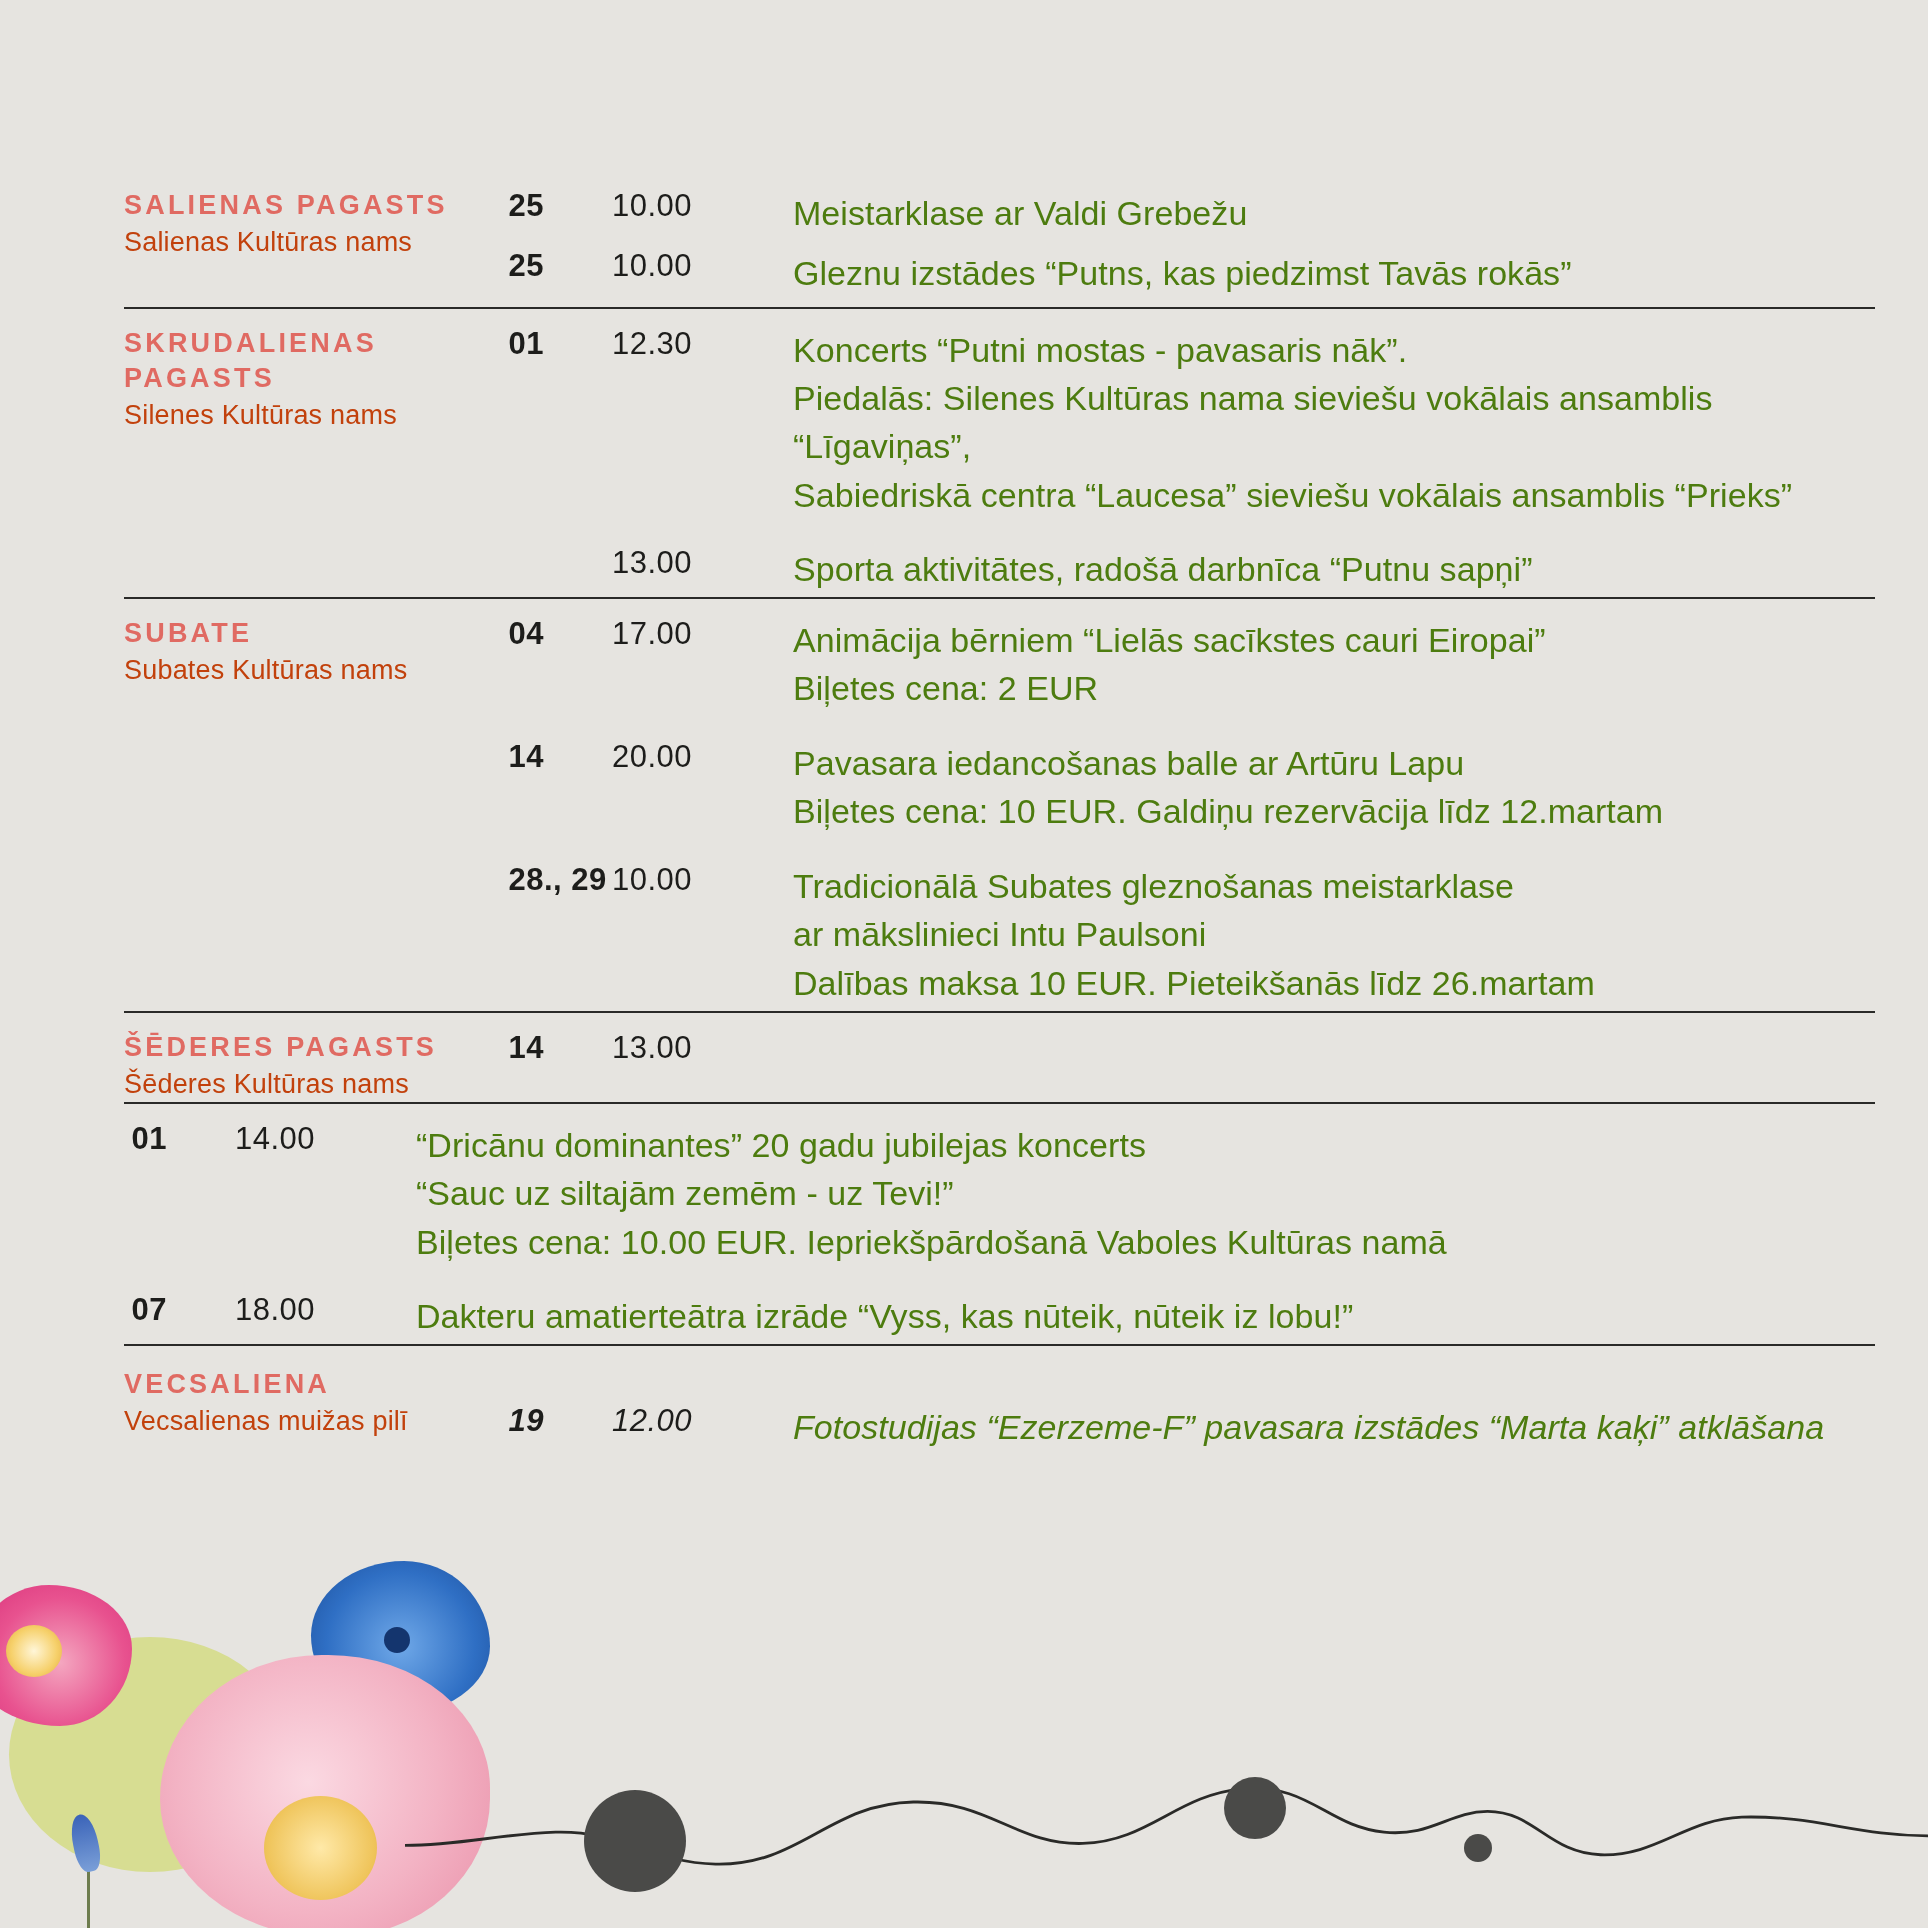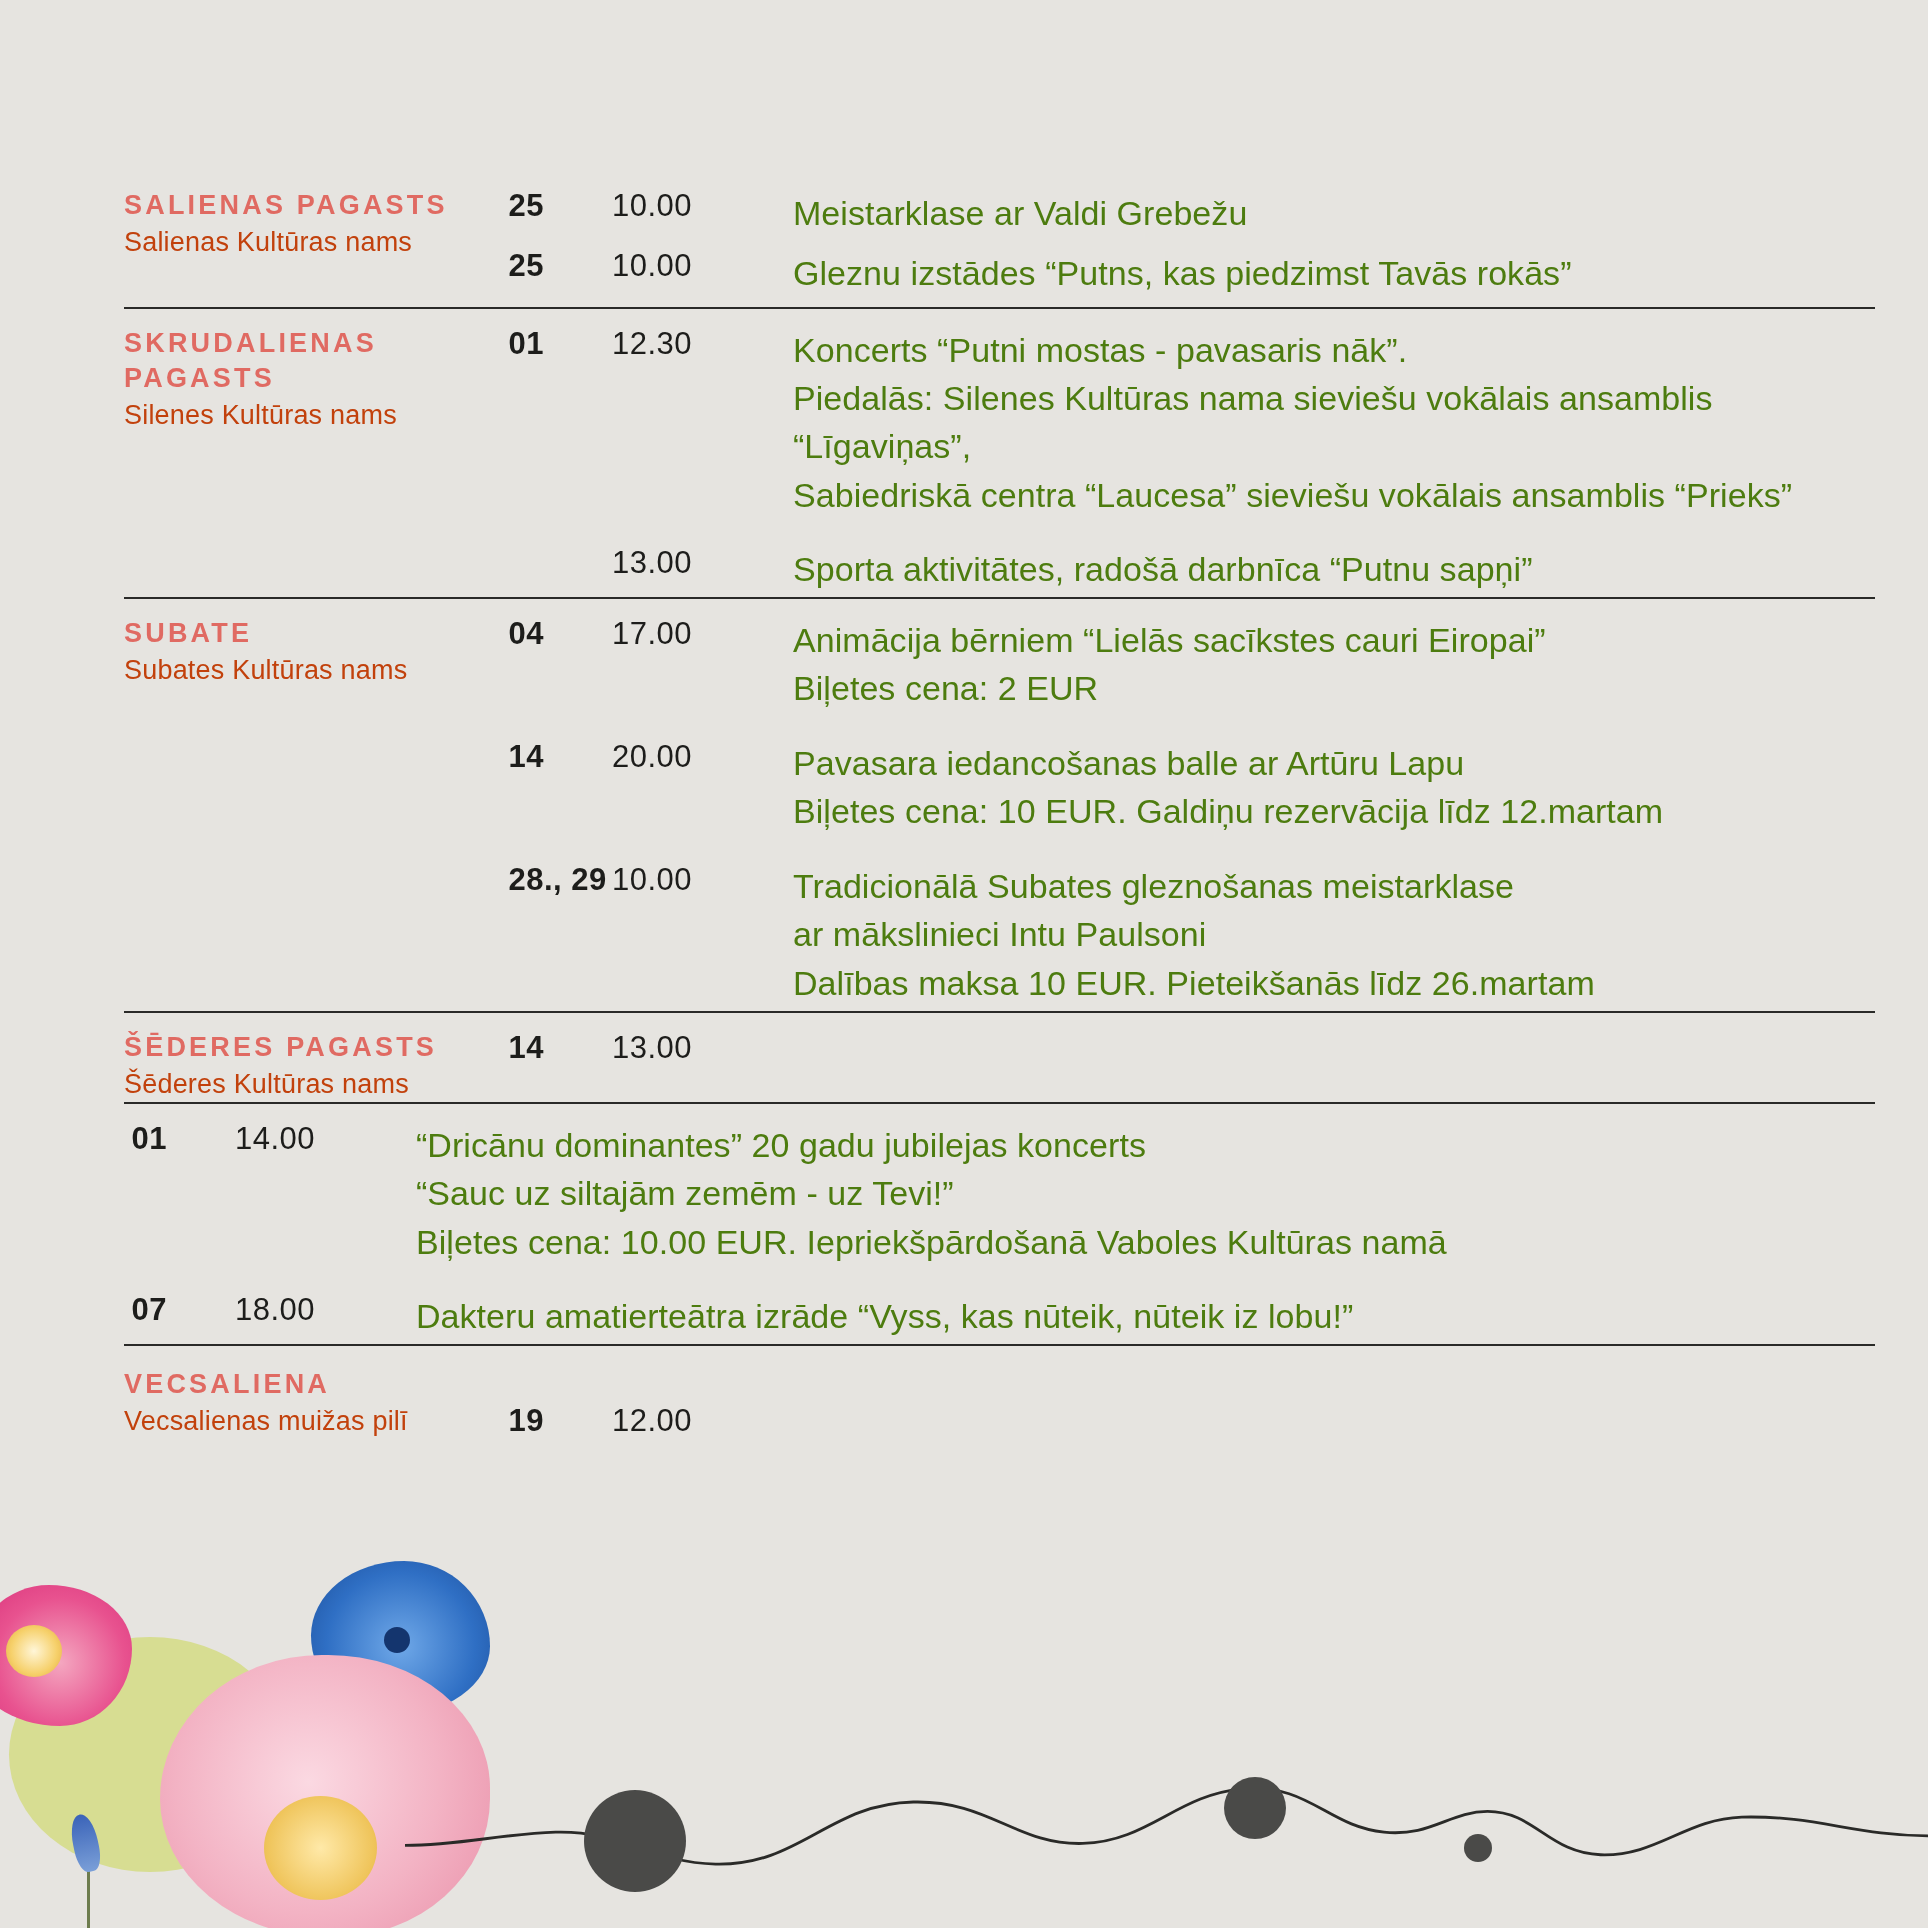--- a/index.html
+++ b/index.html
@@ -98,21 +98,21 @@
     line-height: 1.42;
     letter-spacing: 0.05px;
     white-space: pre-line;
     padding-top: 1.9px;
   }
 
   
   .g-salienas .event { margin-bottom: 9.4px; }
   .g-salienas .desc { padding-top: 2.8px; }
   .g-vecsaliena .venue { padding-top: 21px; }
-  .g-vecsaliena .events { padding-top: 55px; }
+  .g-vecsaliena .events { padding-top: 55px; font-style: italic; }
 
   
   .decor {
     position: absolute;
     left: 0;
     bottom: 0;
     width: 1928px;
     height: 395px;
     pointer-events: none;
   }
@@ -340,20 +340,21 @@
     <div class="group g-vecsaliena">
       <div class="group-inner">
         <div class="venue">
           <div class="venue-name">VECSALIENA</div>
           <div class="venue-place">Vecsalienas muižas pilī</div>
         </div>
         <div class="events">
           <div class="event">
             <div class="day">19</div>
             <div class="time">12.00</div>
+            <div class="desc">Fotostudijas “Ezerzeme-F” pavasara izstādes “Marta kaķi” atklāšana</div>
           </div>
         </div>
       </div>
     </div>
 
   </div>
 
   <div class="decor">
     <div class="blob"></div>
     <div class="flower-pink-top"></div>

